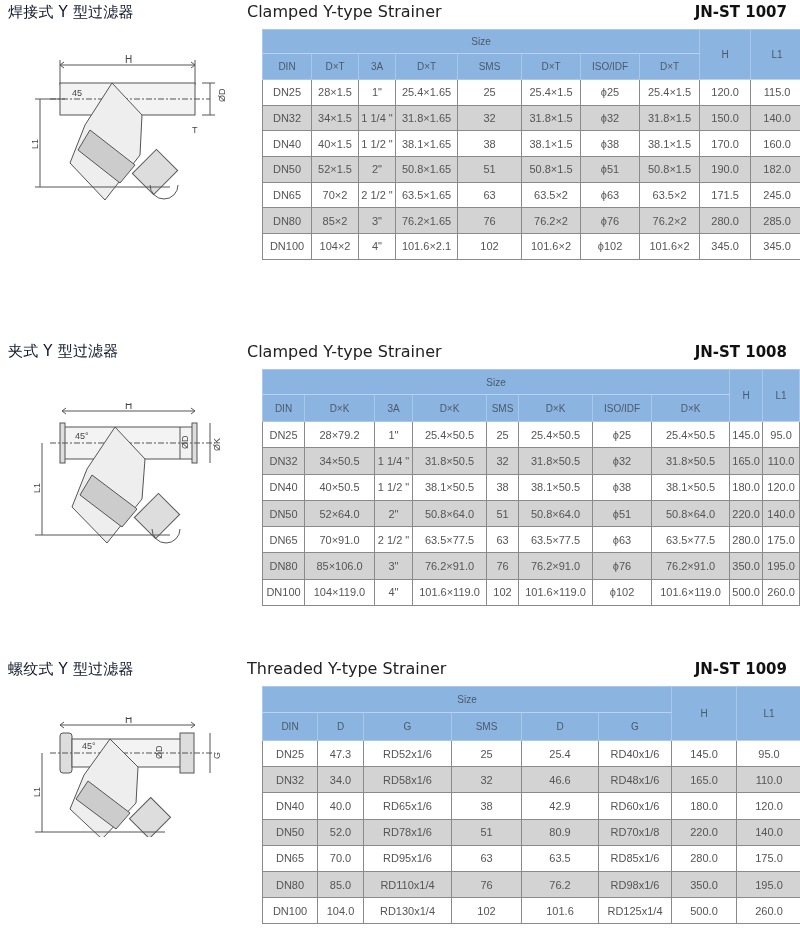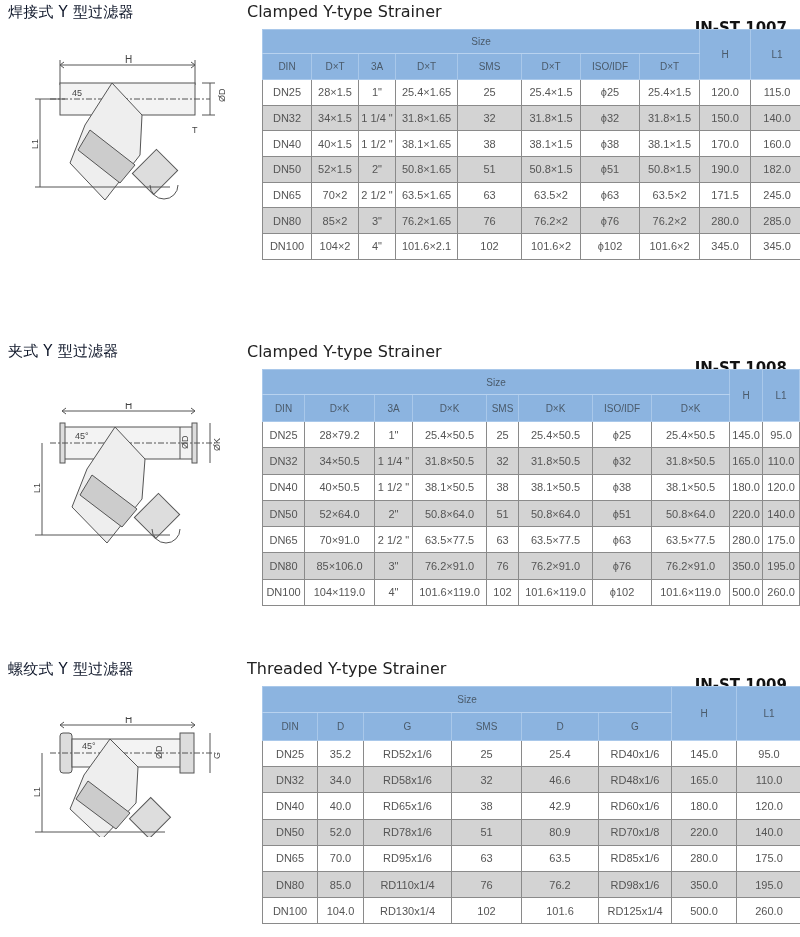--- a/index.html
+++ b/index.html
@@ -3,21 +3,21 @@
 <meta charset="utf-8">
 <style>
   html, body { margin: 0; padding: 0; background: #ffffff; }
   body { width: 800px; height: 937px; position: relative; overflow: hidden;
          font-family: "Liberation Sans", "DejaVu Sans", sans-serif; color: #555; }
   .cn-title { position: absolute; left: 8px; font-size: 15px; color: #0f172a;
               font-family: "DejaVu Sans", sans-serif; letter-spacing: 0.2px; }
   .en-title { position: absolute; left: 247px; font-size: 16px; color: #222;
               font-family: "DejaVu Sans", sans-serif; }
   .code { position: absolute; right: 13px; font-size: 15px; font-weight: bold; color: #111;
-          font-family: "DejaVu Sans", sans-serif; margin-top: 16px; }
+          font-family: "DejaVu Sans", sans-serif; }
   .drawing { position: absolute; left: 30px; }
   table.spec { position: absolute; left: 262px; border-collapse: collapse; table-layout: fixed;
                font-size: 11px; color: #555; }
   table.spec td, table.spec th { border: 1px solid #8a8a8a; text-align: center; padding: 0;
                white-space: nowrap; overflow: hidden; font-weight: normal; }
   table.spec th { background: #8cb4e0; color: #4a5a6a; border-color: #a9c8ea; font-size: 10px; }
   table.spec tr.band th { border-bottom-color: #b8d2ef; }
   table.spec tr.odd td { background: #ffffff; }
   table.spec tr.even td { background: #d3d3d3; }
   .t1 { top: 29px; width: 541px; }
@@ -377,21 +377,21 @@
       <th>D</th>
       <th>G</th>
       <th>SMS</th>
       <th>D</th>
       <th>G</th>
     </tr>
     </tbody>
       <tbody>
         <tr class="odd" style="height: 26.2px;">
           <td>DN25</td>
-          <td>35.2</td>
+          <td>47.3</td>
           <td>RD52x1/6</td>
           <td>25</td>
           <td>25.4</td>
           <td>RD40x1/6</td>
           <td>145.0</td>
           <td>95.0</td>
         </tr>
         <tr class="even" style="height: 26.2px;">
           <td>DN32</td>
           <td>34.0</td>

